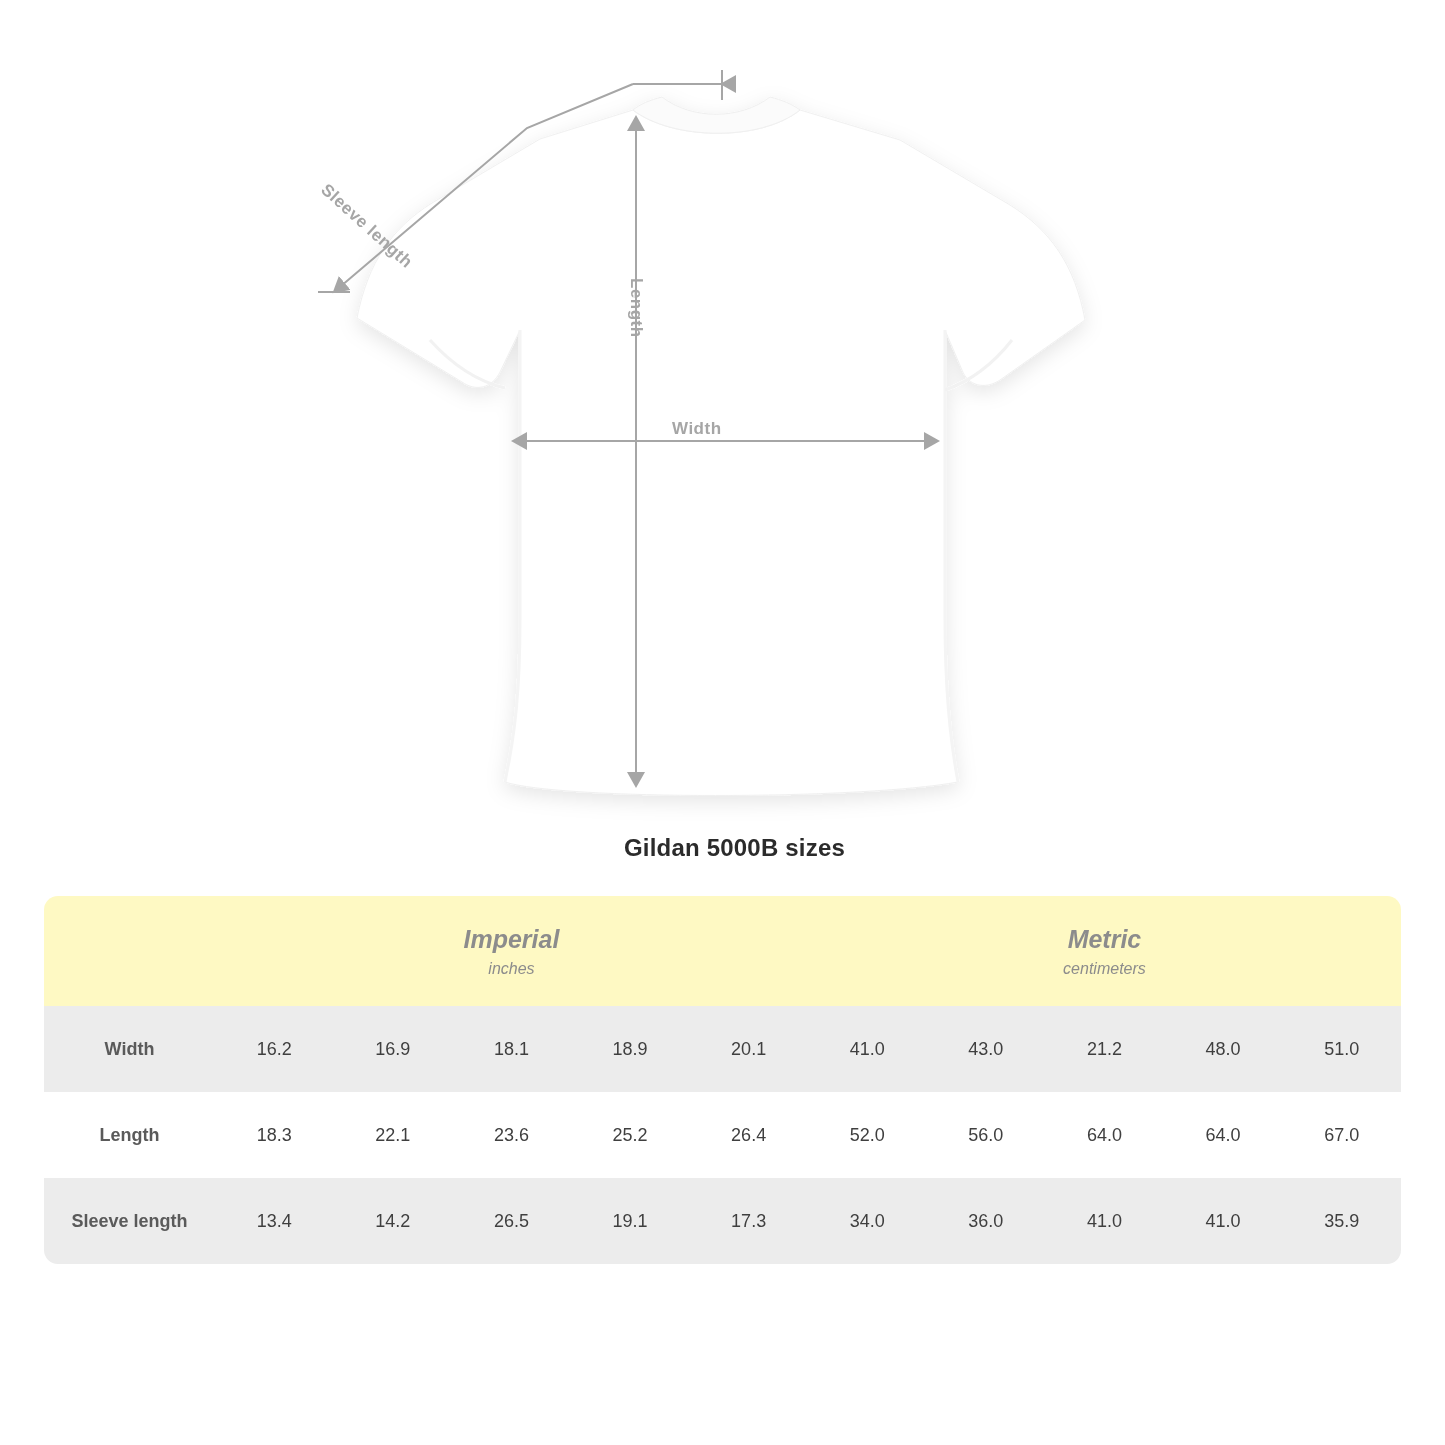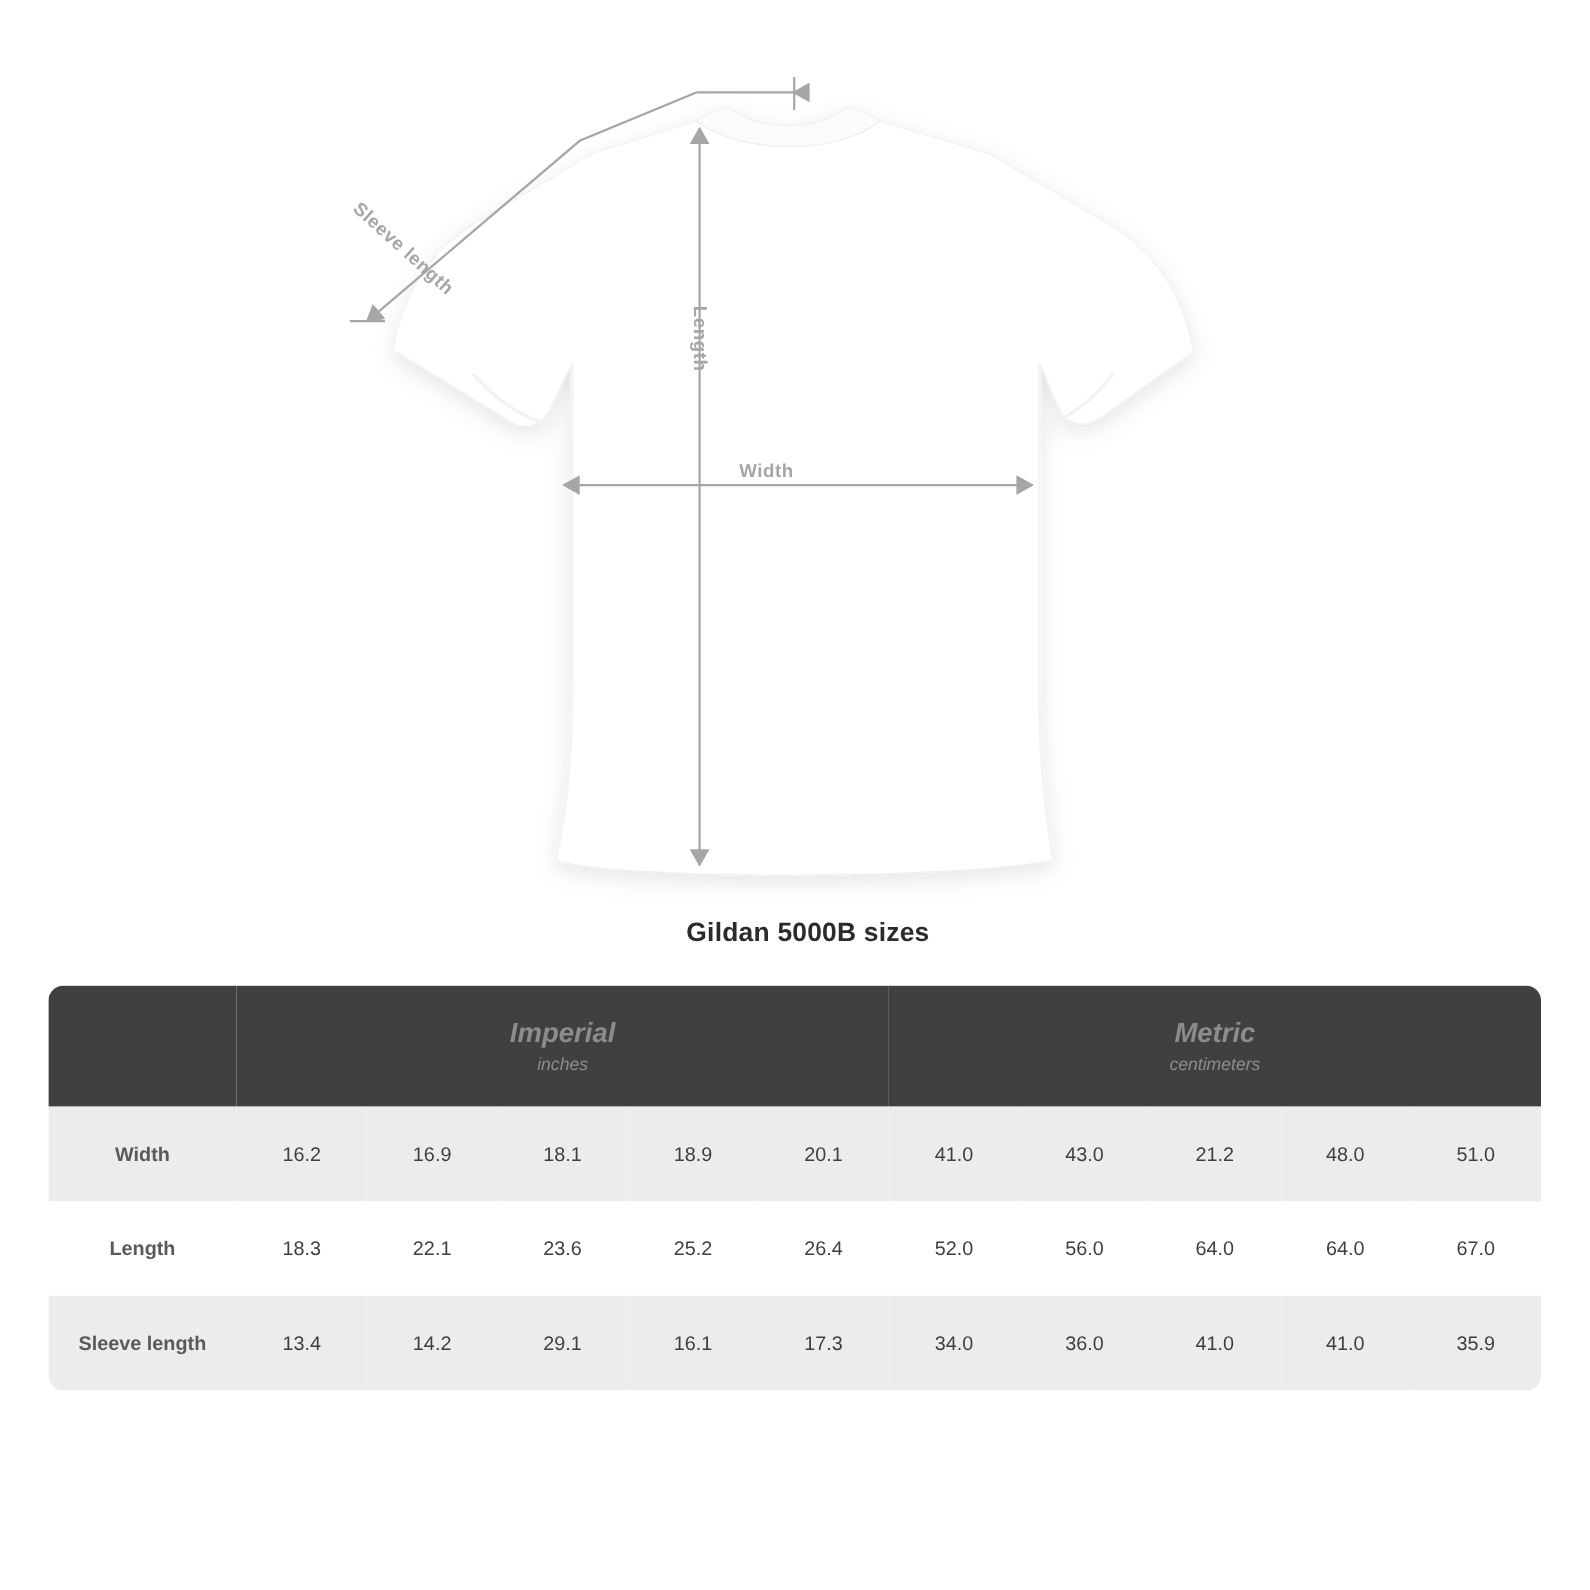--- a/index.html
+++ b/index.html
@@ -86,21 +86,21 @@
   }
   table.size-table td, table.size-table th {
     text-align: center;
     font-size: 18px;
     color: #4a4a4a;
     font-weight: normal;
     border: none;
   }
 
   .unit-row td {
-    background: #404040;
+    background: #fef9c3;
     height: 108px;
     vertical-align: middle;
   }
   .unit-name {
     font-size: 25px;
     font-style: italic;
     font-weight: bold;
     color: #8c8c8c;
     line-height: 1.25;
   }
@@ -263,22 +263,22 @@
         <td class="value">56.0</td>
         <td class="value">64.0</td>
         <td class="value">64.0</td>
         <td class="value">67.0</td>
       </tr>
 
       <tr class="data-row alt">
         <td class="rowlabel">Sleeve length</td>
         <td class="value">13.4</td>
         <td class="value">14.2</td>
-        <td class="value">29.1</td>
-        <td class="value">16.1</td>
+        <td class="value">26.5</td>
+        <td class="value">19.1</td>
         <td class="value">17.3</td>
         <td class="value">34.0</td>
         <td class="value">36.0</td>
         <td class="value">41.0</td>
         <td class="value">41.0</td>
         <td class="value">35.9</td>
       </tr>
     </tbody>
   </table>
 </div>

